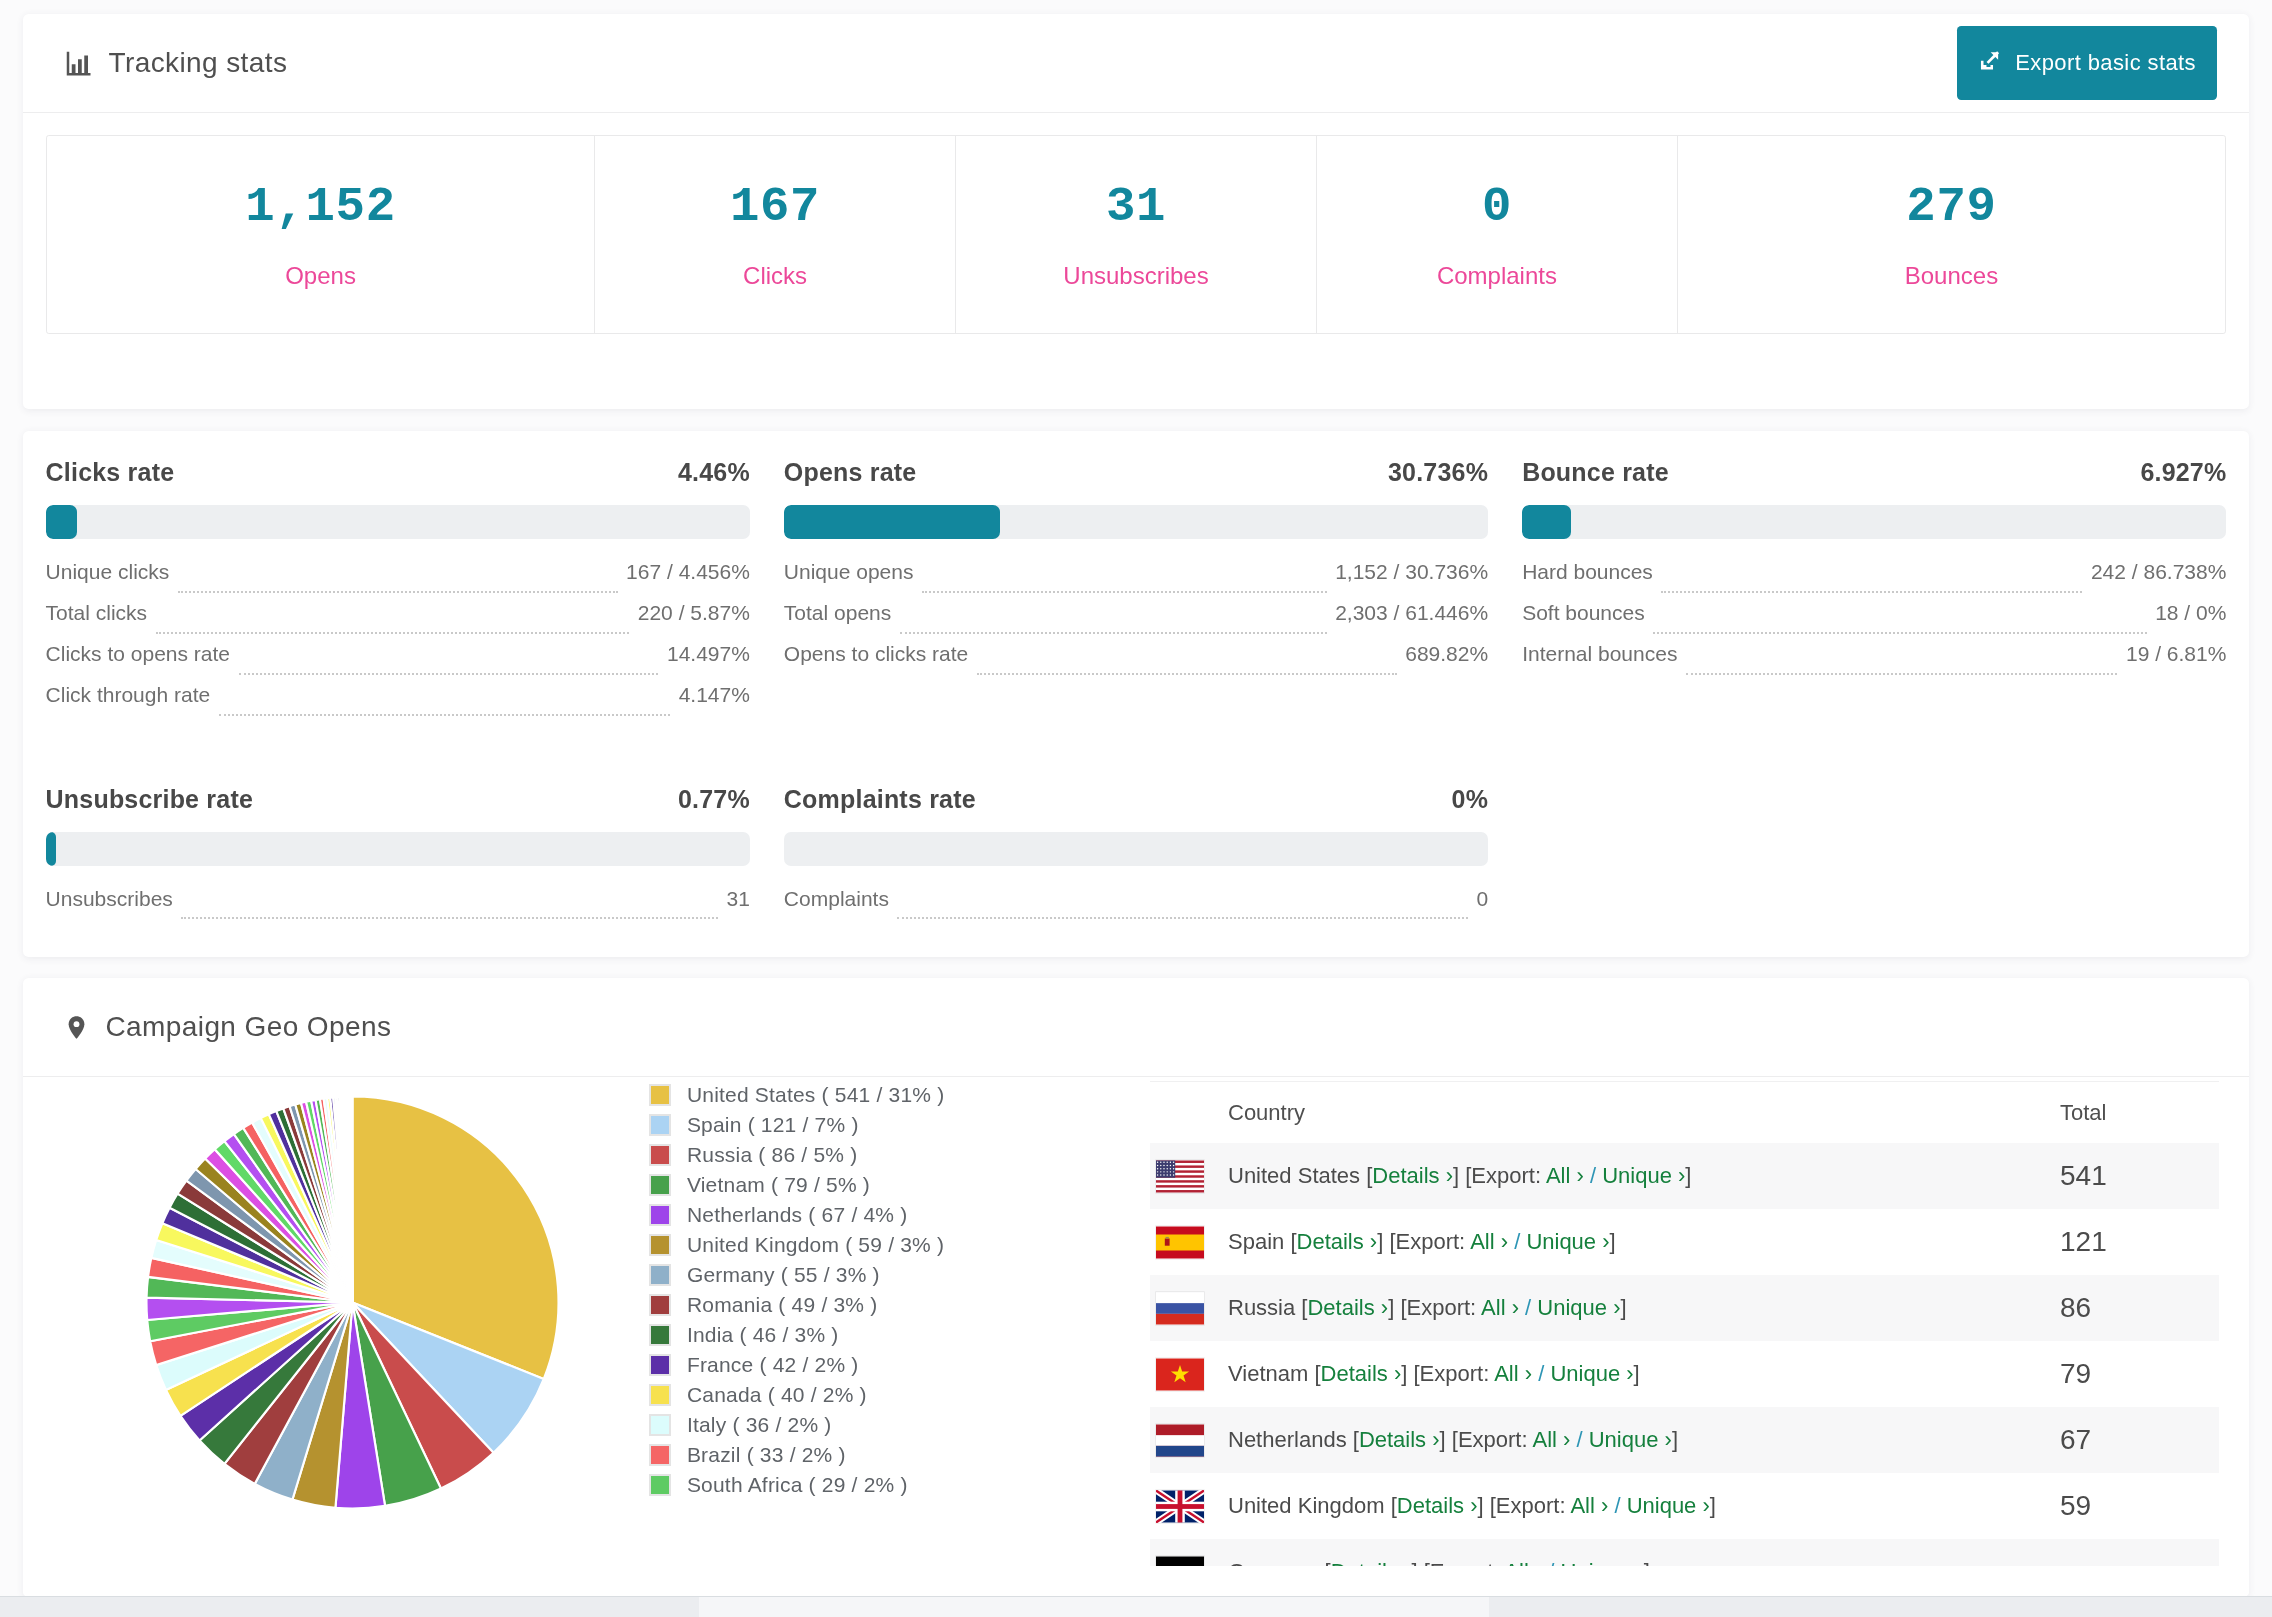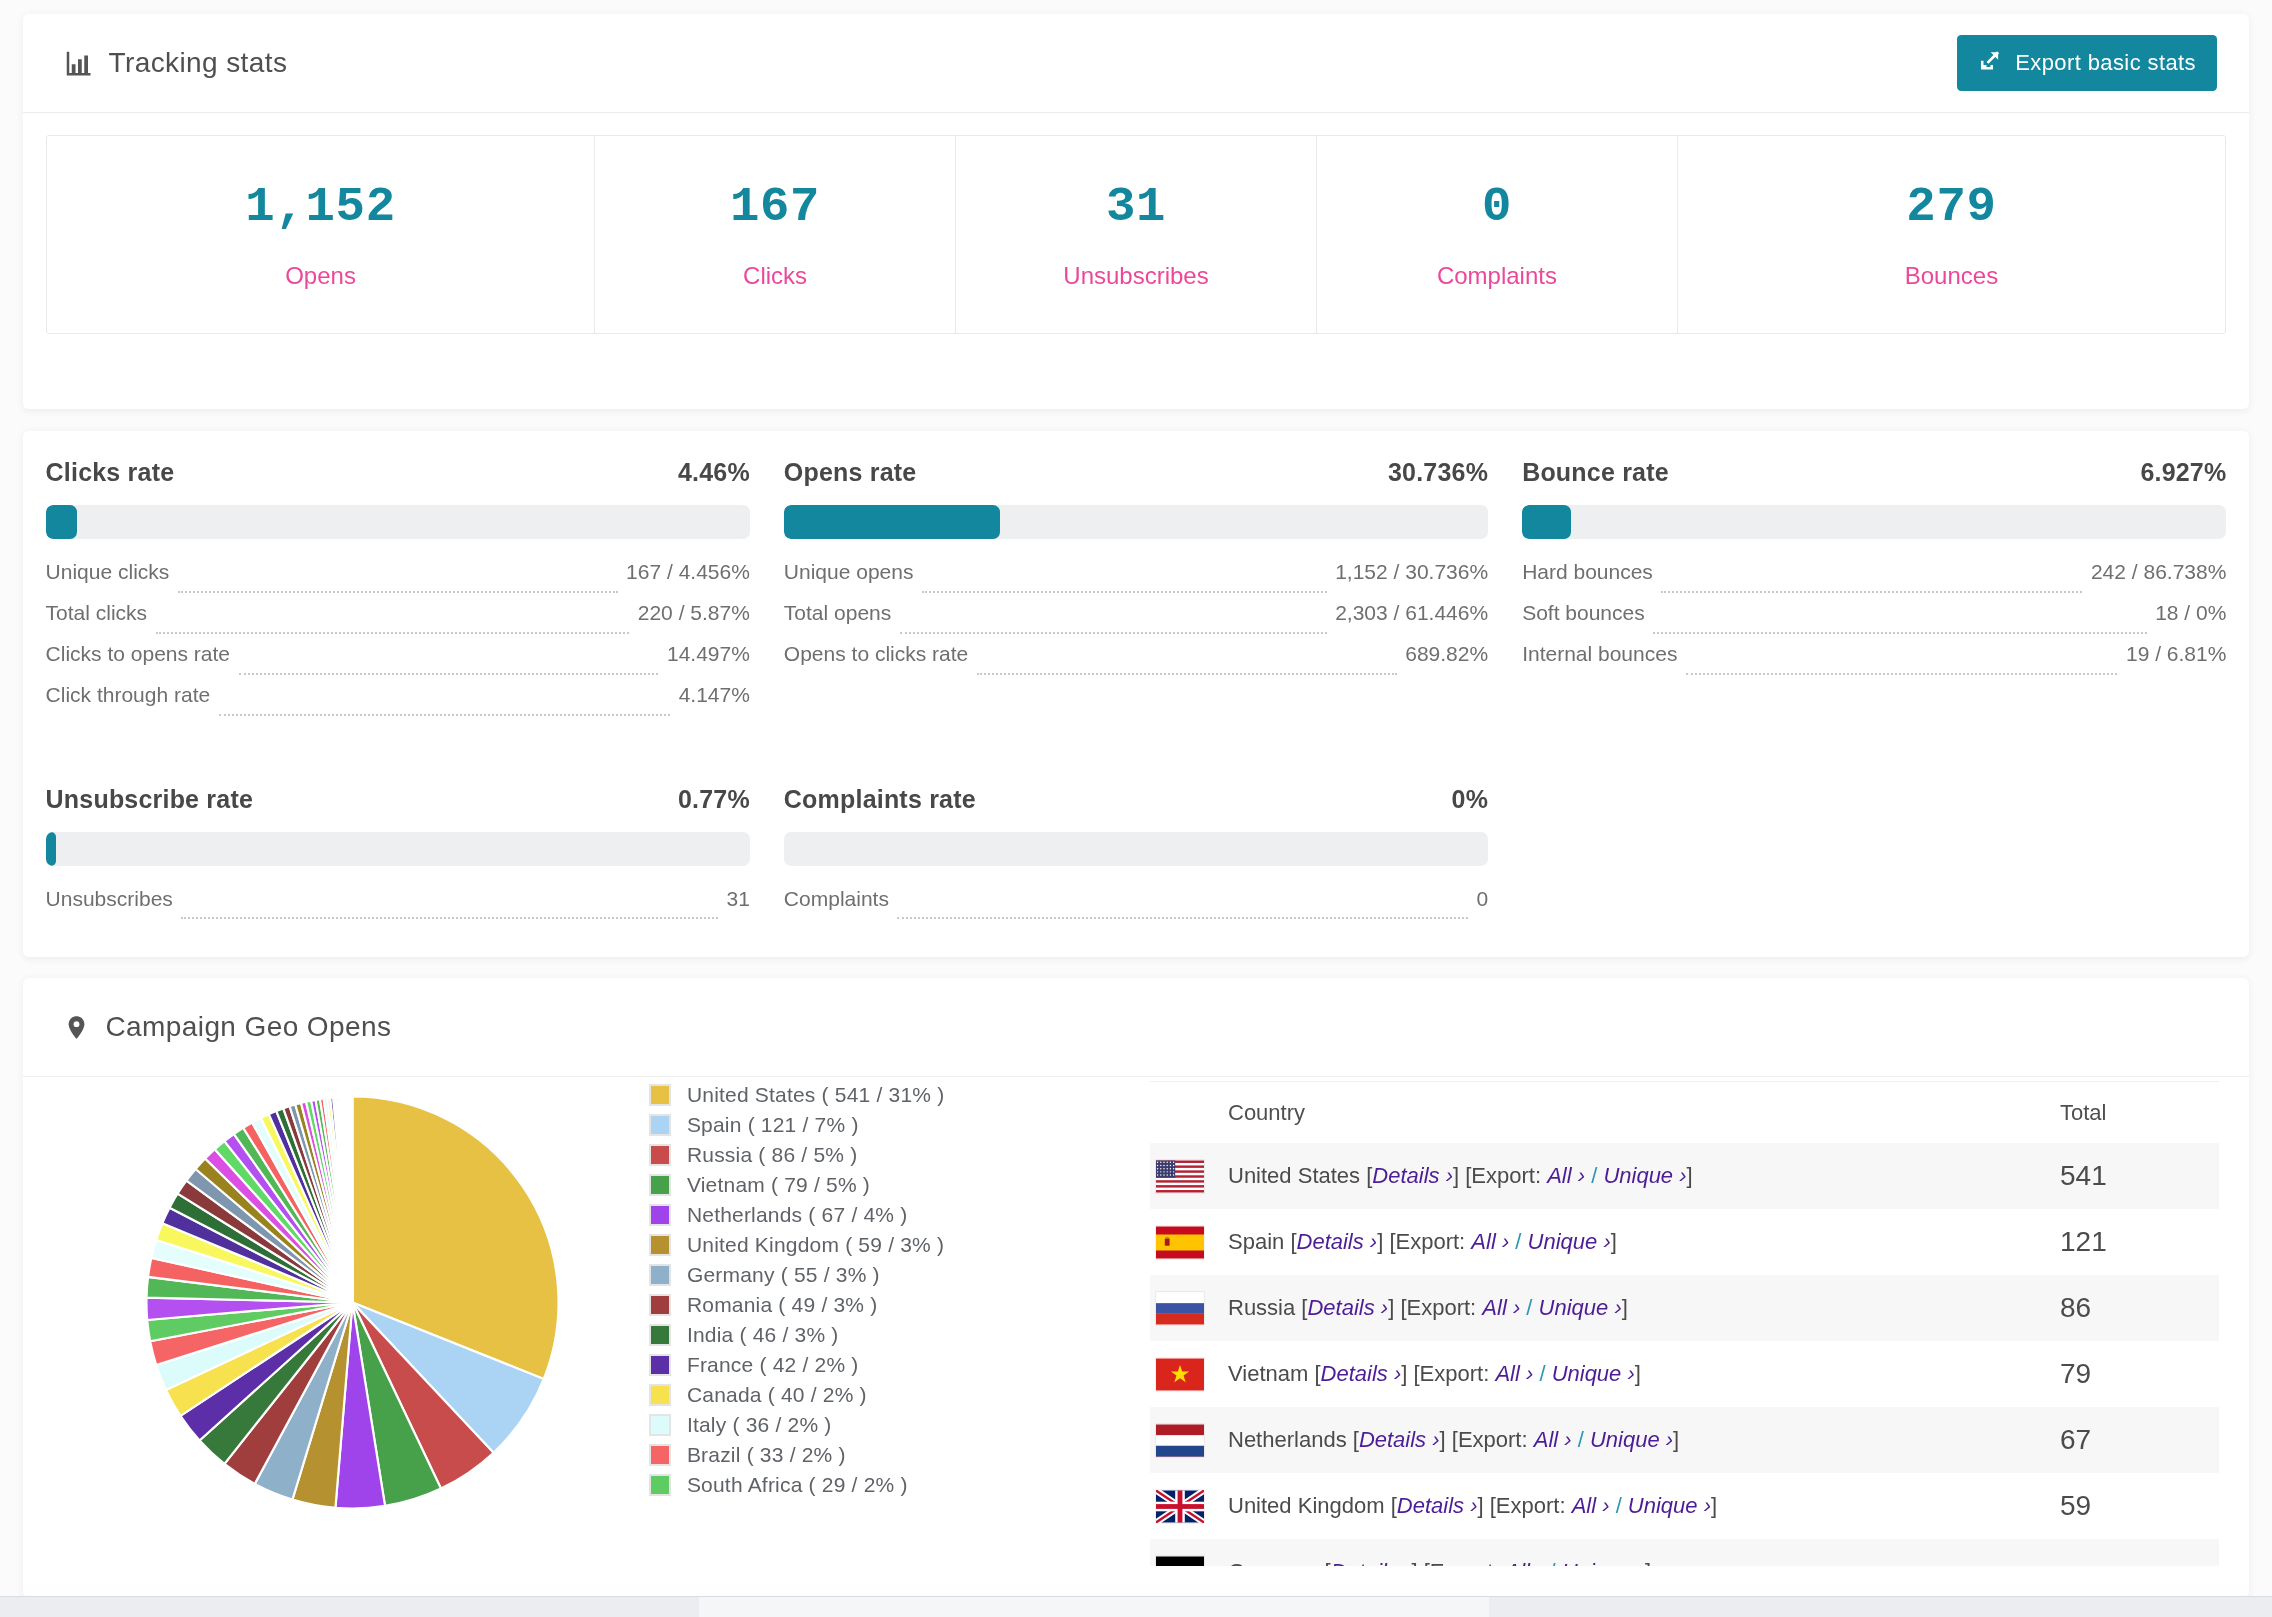--- a/index.html
+++ b/index.html
@@ -6,21 +6,21 @@
   #root{position:relative;width:2273px;height:1618px;overflow:hidden;
         font-family:"Liberation Sans","DejaVu Sans",sans-serif;color:#4b4b4b;background:#fbfbfc;}
   .card{position:absolute;left:23px;width:2226px;background:#fff;border-radius:5.6px;
         box-shadow:0 1.4px 7px rgba(60,70,90,.08);box-sizing:border-box;}
   
   #card-tracking{top:14px;height:395px;}
   .card-header{position:relative;display:flex;align-items:center;height:99px;padding:0 32px 0 40px;
                border-bottom:1.4px solid #ededee;box-sizing:border-box;}
   .card-header h1,.card-header h2{font-size:28px;font-weight:500;color:#4f4f4f;margin:0 0 0 15.5px;letter-spacing:0.4px;}
   .hicon{display:flex;align-items:center;}
-  .export-btn{margin-left:auto;display:flex;align-items:center;gap:11.3px;height:56px;padding:4px 21px;
+  .export-btn{margin-left:auto;display:flex;align-items:center;gap:11.3px;height:74px;padding:4px 21px;
               background:#12879d;border:none;border-radius:4.2px;color:#fff;font-size:22px;
               font-family:inherit;letter-spacing:0.4px;cursor:pointer;}
   .stats-box{position:absolute;left:23px;right:23px;top:121px;height:199px;display:flex;
              border:1.4px solid #e9e9ea;border-radius:2.8px;box-sizing:border-box;}
   .stat-cell{display:flex;flex-direction:column;align-items:center;justify-content:center;flex:1;}
   .stat-cell.wide{flex:1.52;}
   .stat-cell + .stat-cell{border-left:1.4px solid #e9e9ea;}
   .stat-value{font-size:49px;font-weight:bold;color:#12879d;letter-spacing:0.7px;font-family:Liberation Mono, monospace;}
   .stat-label{font-size:24px;color:#ec4899;margin-top:27px;}
   
@@ -46,21 +46,21 @@
   #geo-table{position:absolute;left:1127px;top:103px;width:1069px;}
   .t-head{display:flex;align-items:center;height:61px;border-top:1.4px solid #f0f0f1;}
   .t-col{font-size:22px;color:#4f4f4f;}
   .t-col.country{margin-left:78px;}
   .t-col.total{position:absolute;left:910px;}
   .t-row{position:relative;display:flex;align-items:center;height:66px;}
   .t-row.striped{background:#f7f7f8;}
   .flag{position:absolute;left:5.6px;width:48px;height:33px;box-shadow:0 0 0 0.7px rgba(0,0,0,.08);}
   .flag svg{display:block;width:48px;height:33px;}
   .t-country{margin-left:78px;font-size:22px;color:#4b4b4b;white-space:nowrap;}
-  .c-link{color:#4c1d95;text-decoration:none;cursor:pointer;font-style:italic;}
+  .c-link{color:#15803d;text-decoration:none;cursor:pointer;}
   .c-sep{color:#2d95b5;}
   .t-total{position:absolute;left:910px;font-size:28px;color:#4b4b4b;}
   .bottom-fade{position:absolute;left:0;right:0;bottom:0;height:31px;background:#fff;}
   
   #bottom-band{position:absolute;left:0;right:0;top:1596px;height:21px;
                background:#ebedf0;border-top:1.4px solid #d9dde1;}
   .band-strip{position:absolute;left:699px;width:790px;top:0;bottom:0;background:#f5f6f8;}
 </style>
 </head>
 <body>

